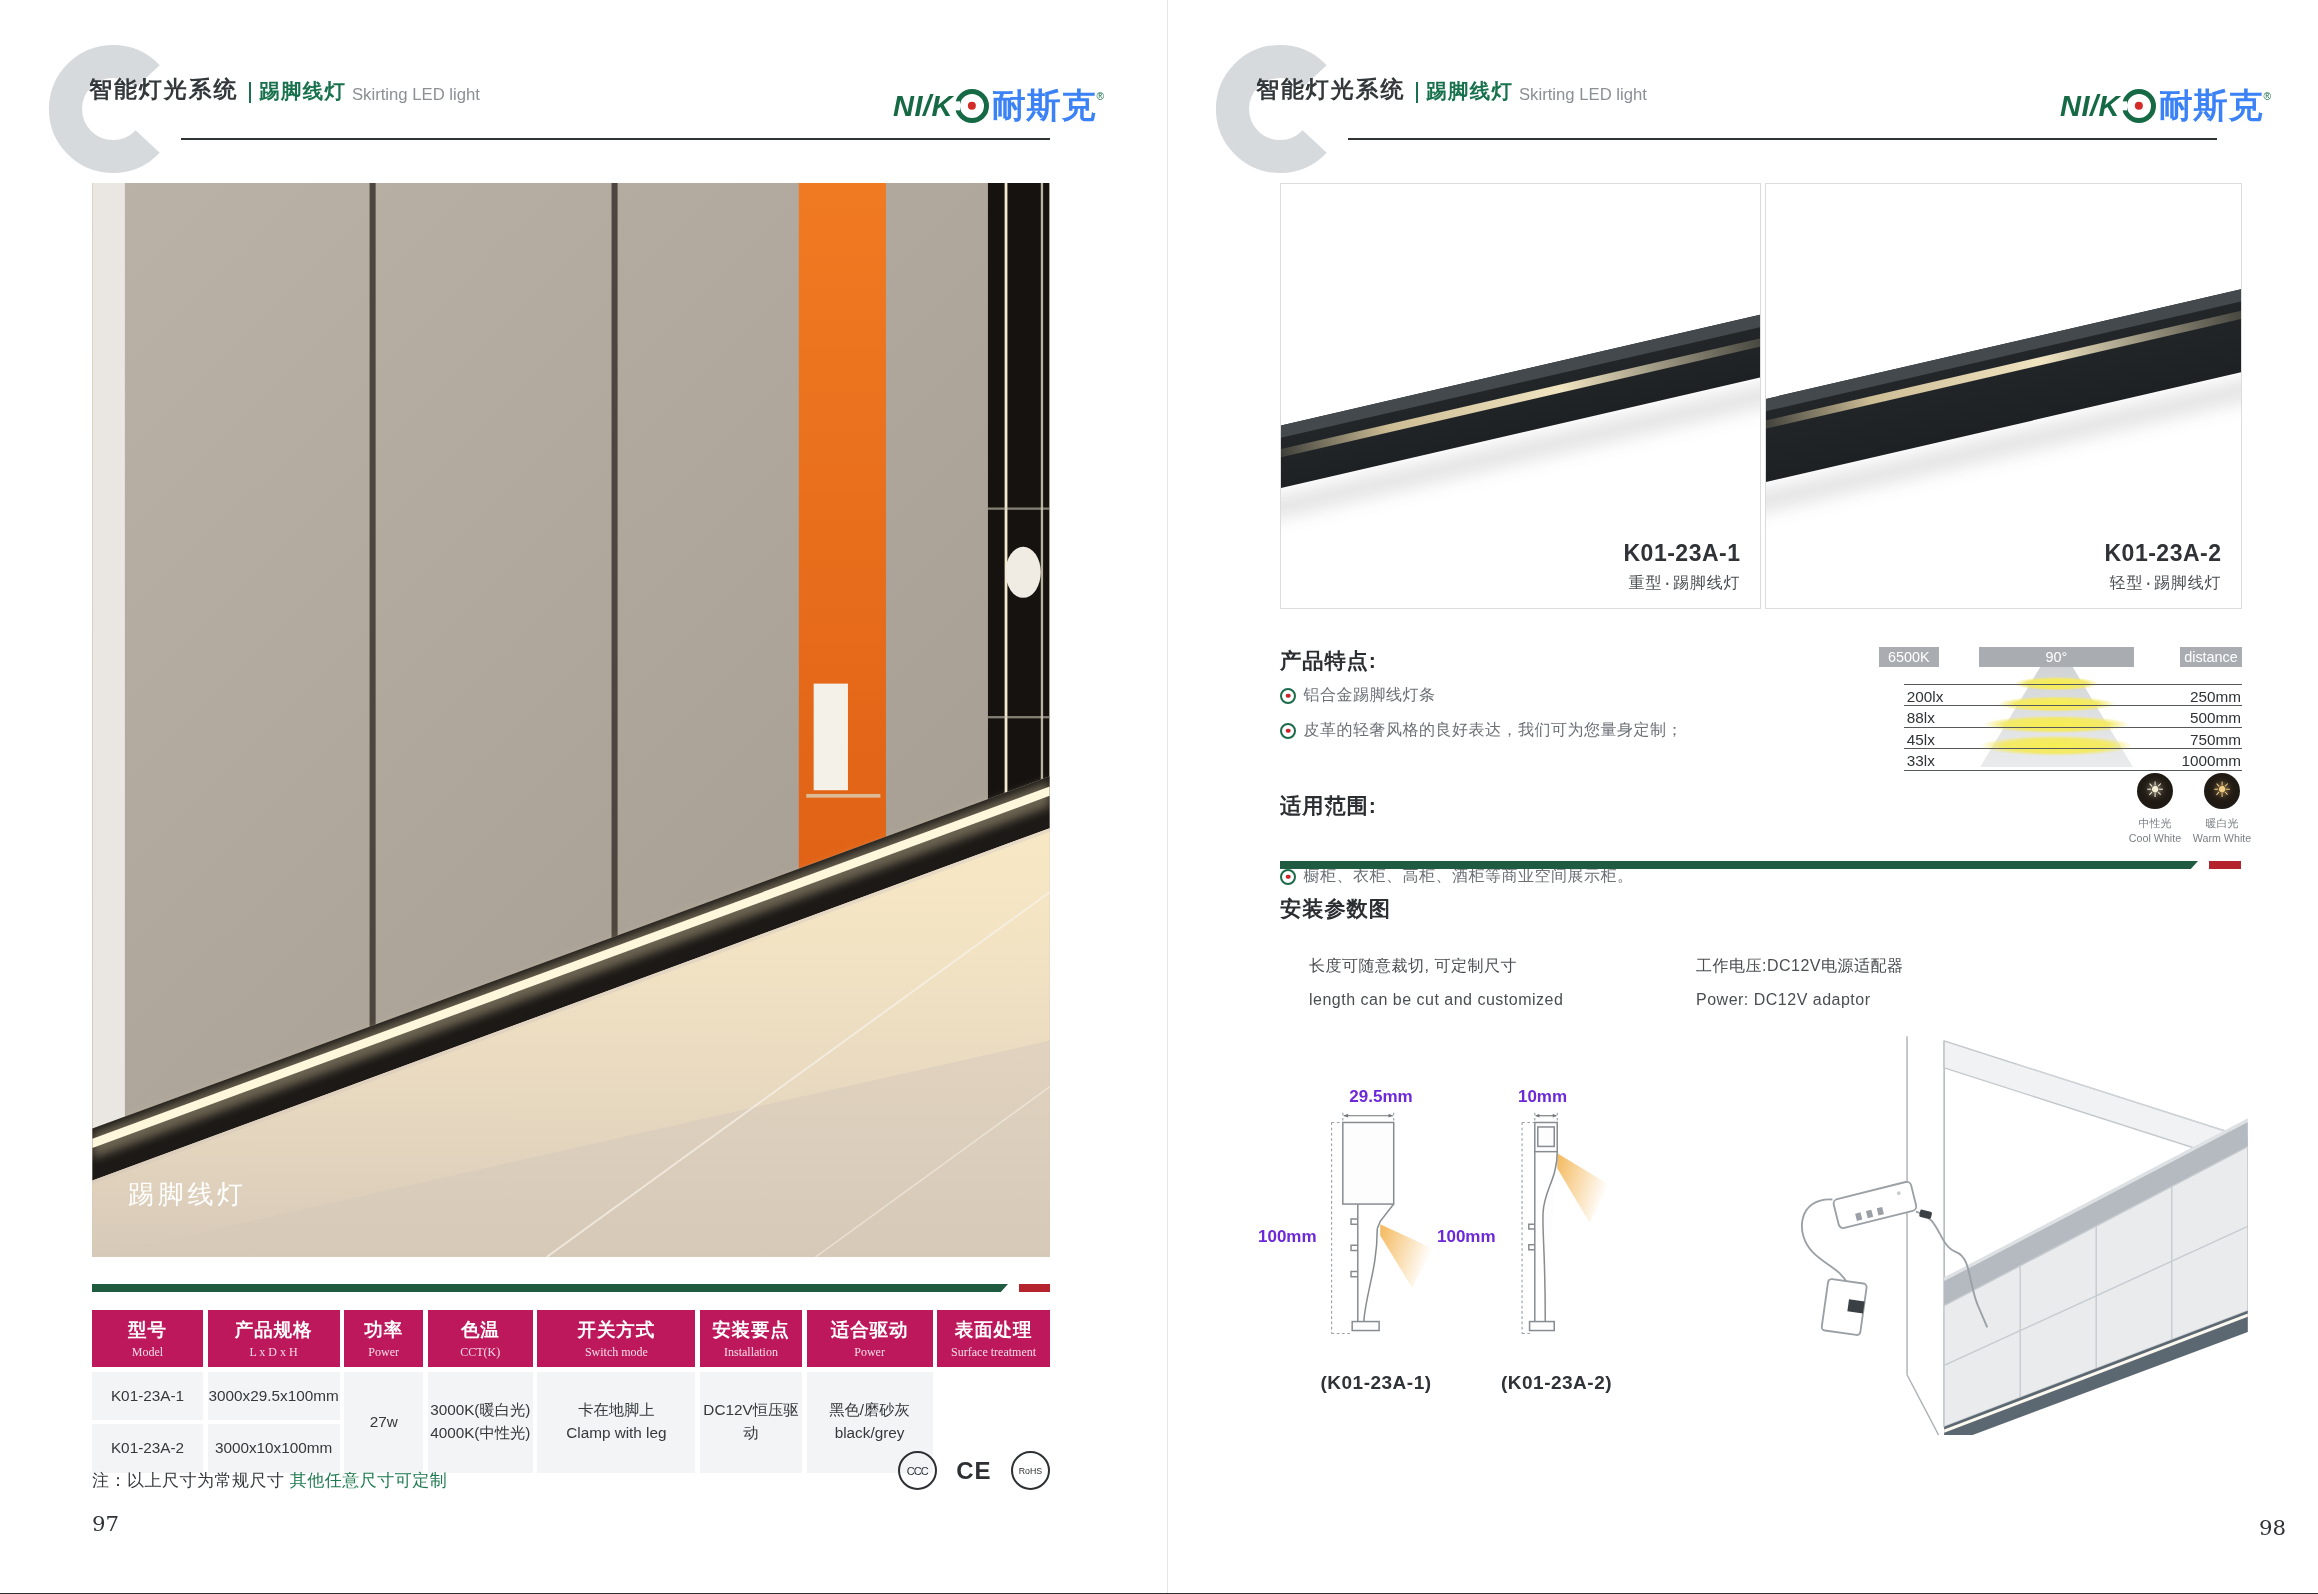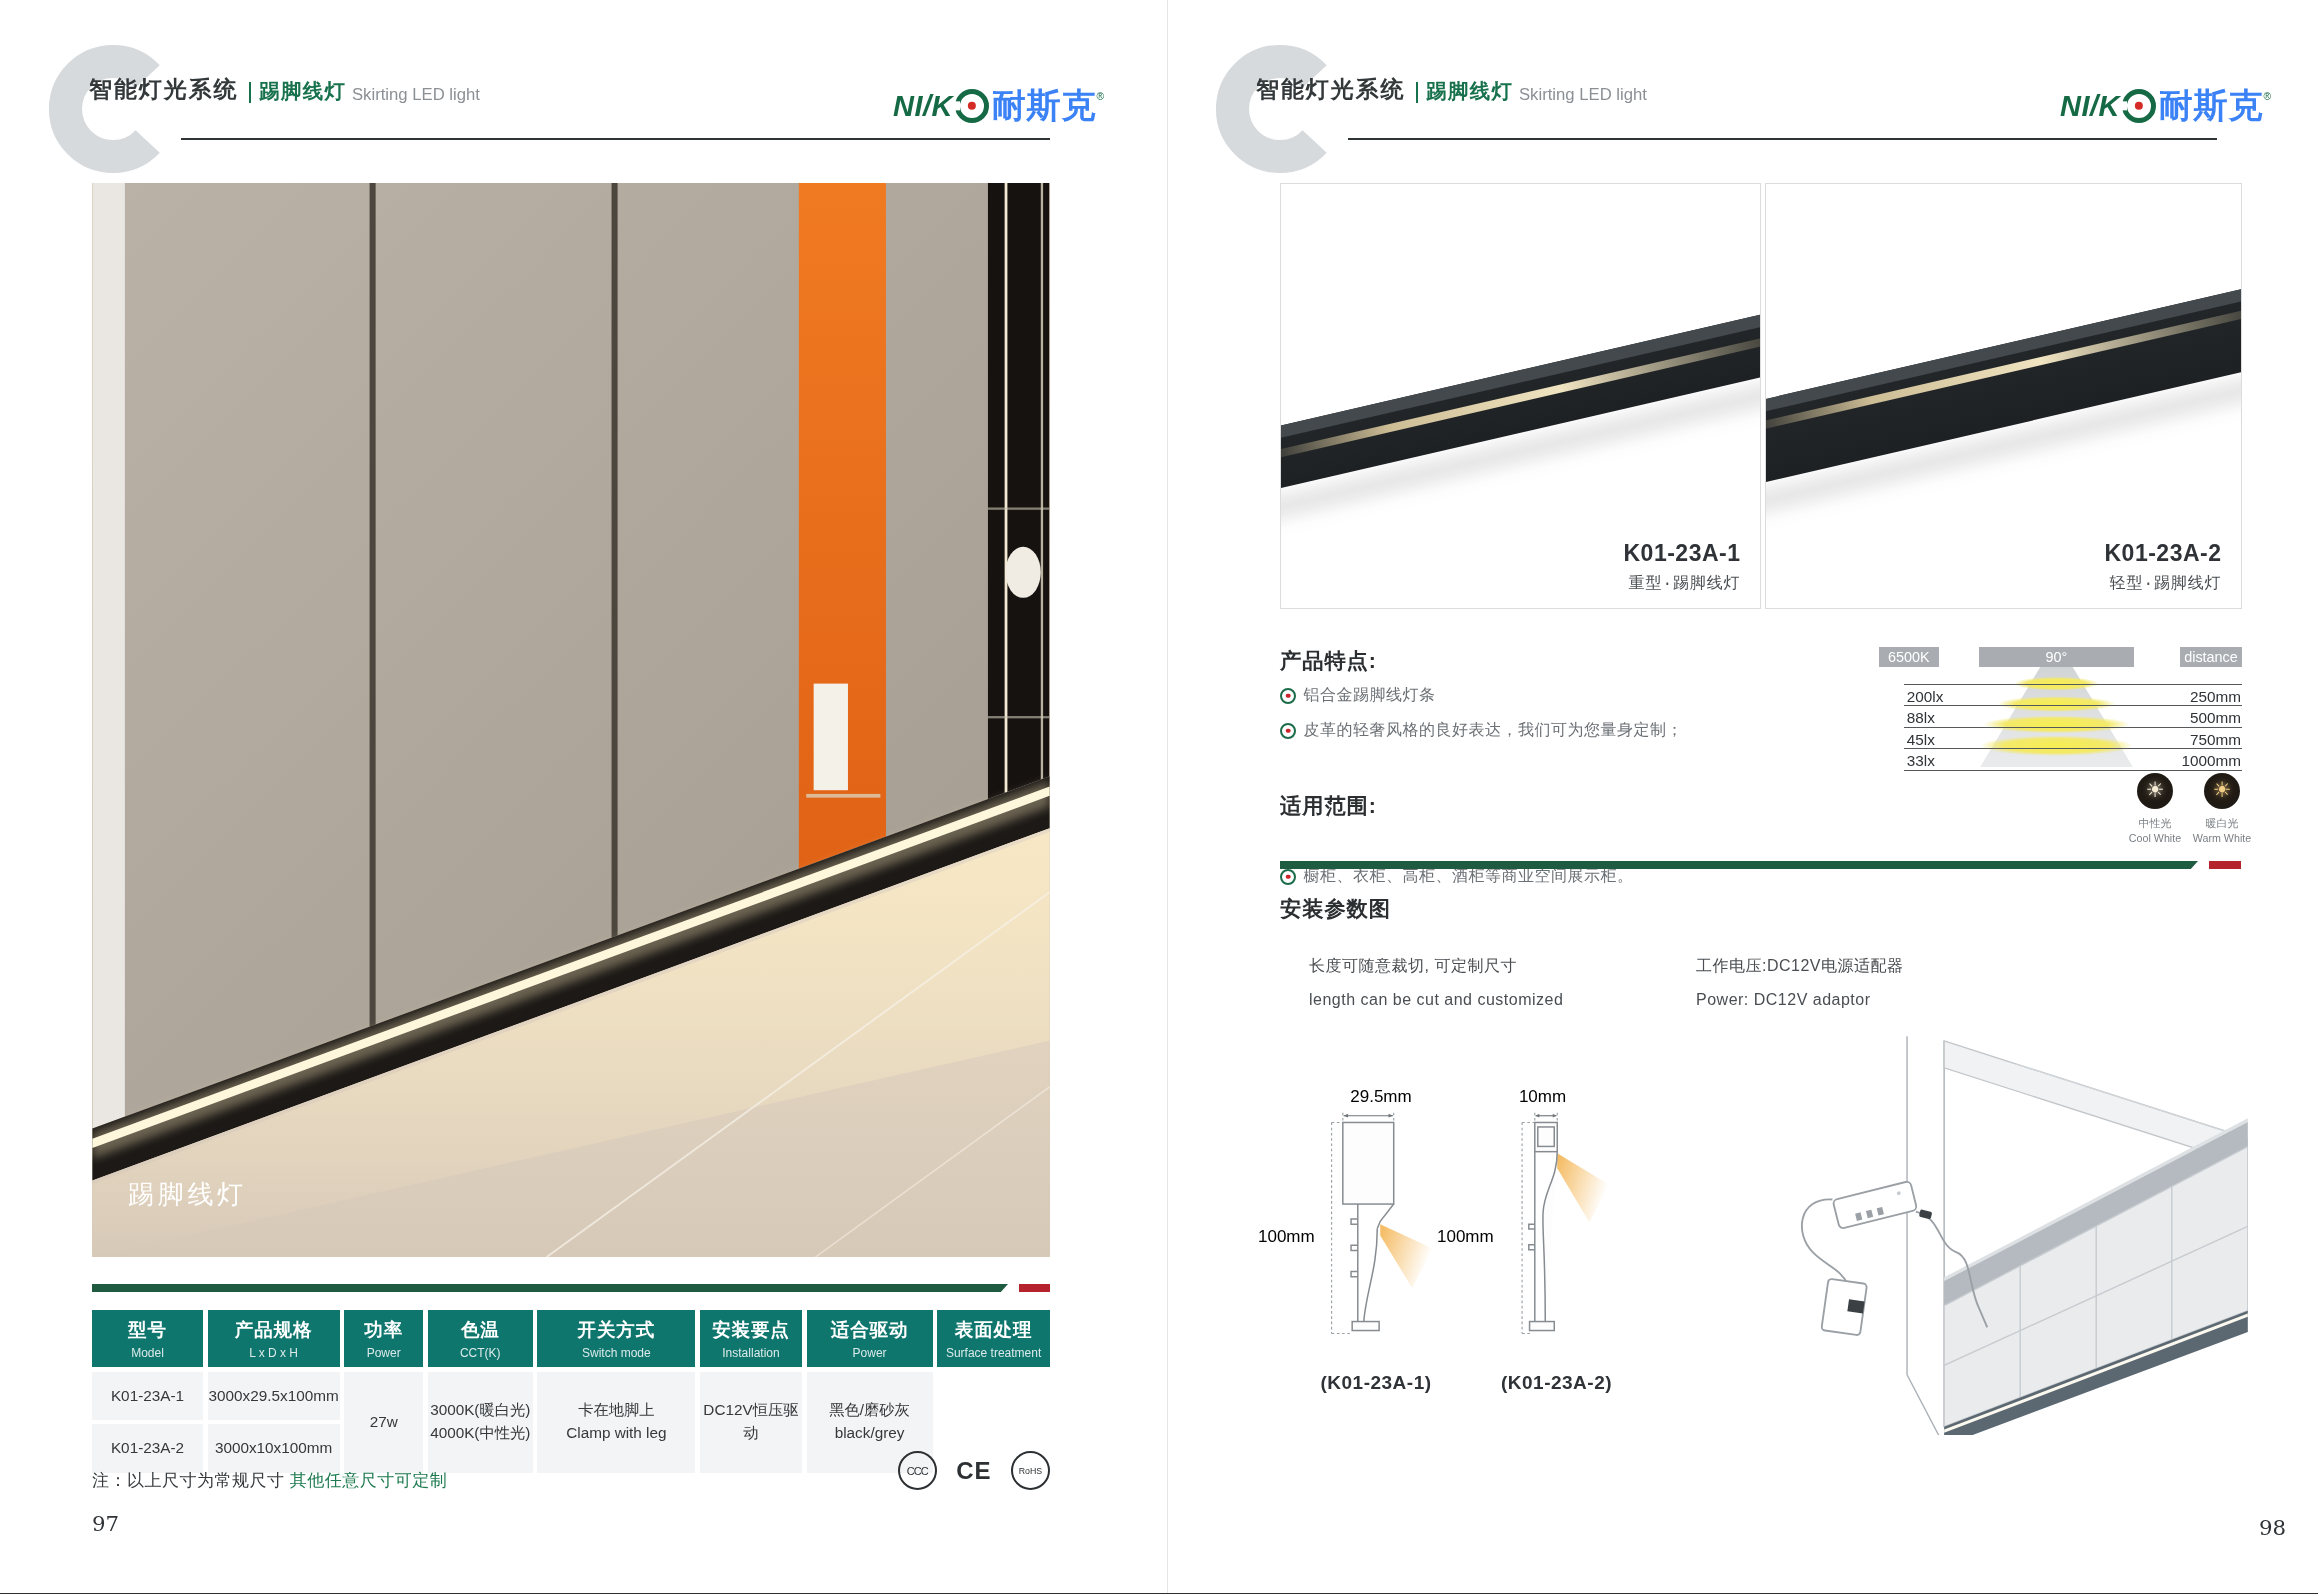--- a/index.html
+++ b/index.html
@@ -34,21 +34,21 @@
 
   
   .divider{position:absolute;height:8.3px;}
   .divider .gbar{position:absolute;left:0;top:0;height:100%;background:#1e5b40;
                  clip-path:polygon(0 0,100% 0,calc(100% - 7.4px) 100%,0 100%);}
   .divider .rbar{position:absolute;top:0;height:100%;background:#b5242c;}
 
   
   .spec-table{position:absolute;left:92px;top:1310px;width:958px;display:grid;
               grid-template-columns:111px 132px 79px 105px 158px 102px 126px 1fr;gap:4.6px;}
-  .th{height:57px;background:#0f766e;color:#fff;display:flex;flex-direction:column;align-items:center;justify-content:center;text-align:center;}
+  .th{height:57px;background:#be185d;color:#fff;display:flex;flex-direction:column;align-items:center;justify-content:center;text-align:center;font-family:Liberation Serif, serif;}
   .th-cn{font-size:18.5px;font-weight:bold;letter-spacing:0.9px;}
   .th-en{font-size:12px;color:rgba(255,255,255,.85);margin-top:3.7px;}
   .td{background:#f3f4f6;display:flex;flex-direction:column;align-items:center;justify-content:center;
       text-align:center;font-size:15.3px;color:#35393c;height:101px;line-height:1.5;}
   .td .sub{font-size:13.4px;color:#55595d;}
   .cell-split{display:flex;flex-direction:column;gap:3.7px;height:101px;}
   .cell-split .half{flex:1;background:#f3f4f6;display:flex;align-items:center;justify-content:center;font-size:15.3px;}
 
   .note{position:absolute;left:92px;top:1469px;font-size:17px;color:#35393c;letter-spacing:0.5px;}
   .note .hl{color:#1d7a4f;}
@@ -104,21 +104,21 @@
   .cw-sun{font-size:21.3px;line-height:1;}
   .cw1 .cw-sun{color:#f6ecd4;text-shadow:0 0 6.5px rgba(255,248,225,.9);}
   .cw2 .cw-sun{color:#f2cd85;text-shadow:0 0 6.5px rgba(255,215,140,.9);}
   .cw-cn{font-size:11px;color:#7a7f84;margin-top:6.5px;}
   .cw-en{font-size:10.7px;color:#7a7f84;margin-top:1.9px;}
 
   
   .inote{position:absolute;font-size:16px;color:#4a4e52;letter-spacing:0.5px;}
   .inote div+div{margin-top:14px;}
   .diagrams{position:absolute;left:121px;top:1080px;width:390px;height:334px;}
-  .dim{position:absolute;font-size:17px;color:#000000;}
+  .dim{position:absolute;font-size:17px;color:#6d28d9;font-weight:bold;}
   .dcap{position:absolute;font-size:19px;font-weight:bold;color:#2f3337;text-align:center;letter-spacing:0.5px;}
   .illu{position:absolute;left:617px;top:1027px;width:464px;height:408px;}
 </style>
 </head>
 <body>
 
 <div class="spread">
 
   <section class="page page-left">
 

